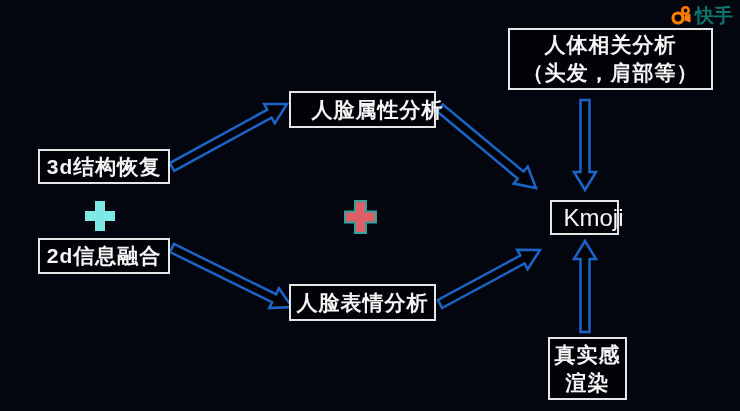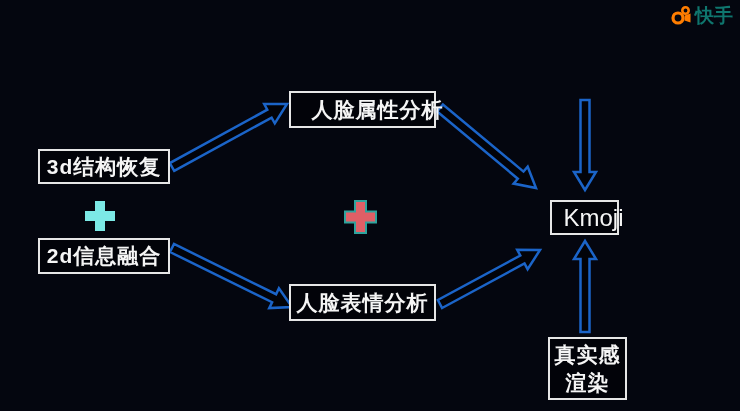--- a/index.html
+++ b/index.html
@@ -45,20 +45,24 @@
 
   <svg class="arrows" viewBox="0 0 740 411">
     <polygon points="174.2,170.9 271.6,117.6 274.8,123.3 287,104 264.2,104.0 267.3,109.7 169.8,163.1" fill="#020309" stroke-width="2.5" stroke-linejoin="miter" stroke="#1b64c8"></polygon>
     <polygon points="170.0,252.0 272.1,302.2 269.2,308.1 292,307 278.9,288.3 276.1,294.2 174.0,244.0" fill="#020309" stroke-width="2.5" stroke-linejoin="miter" stroke="#1b64c8"></polygon>
     <polygon points="437.1,111.5 517.8,178.7 513.6,183.6 536,188 527.7,166.7 523.5,171.6 442.9,104.5" fill="#020309" stroke-width="2.5" stroke-linejoin="miter" stroke="#1b64c8"></polygon>
     <polygon points="442.1,308.0 524.5,263.5 527.6,269.2 540,250 517.2,249.8 520.3,255.5 437.9,300.0" fill="#020309" stroke-width="2.5" stroke-linejoin="miter" stroke="#1b64c8"></polygon>
     <polygon points="580.5,100 580.5,172 574,172 585,190 596,172 589.5,172 589.5,100" fill="#020309" stroke-width="2.5" stroke-linejoin="miter" stroke="#1b64c8"></polygon>
     <polygon points="580.5,332 580.5,259 574,259 585,241 596,259 589.5,259 589.5,332" fill="#020309" stroke-width="2.5" stroke-linejoin="miter" stroke="#1b64c8"></polygon>
   </svg>
 
+  <div class="node node-body">
+    <div>人体相关分析</div>
+    <div>（头发，肩部等）</div>
+  </div>
 
   <div class="node node-attr">
     <div>人脸属性分析</div>
   </div>
 
   <div class="node node-3d">
     <div>3d结构恢复</div>
   </div>
 
   <div class="node node-2d">

